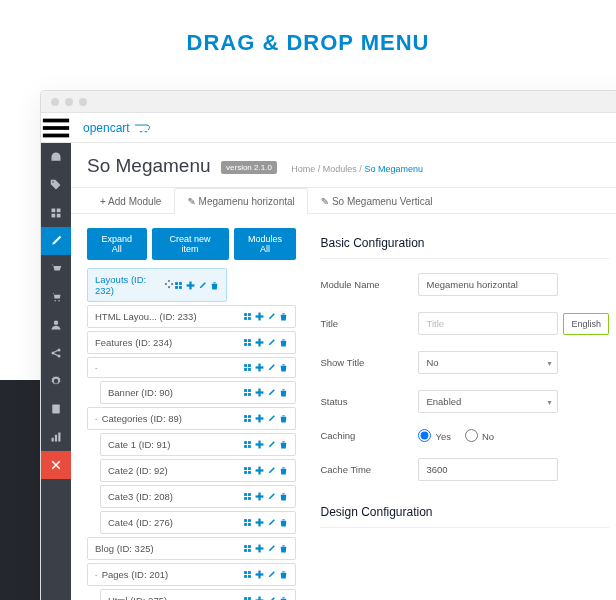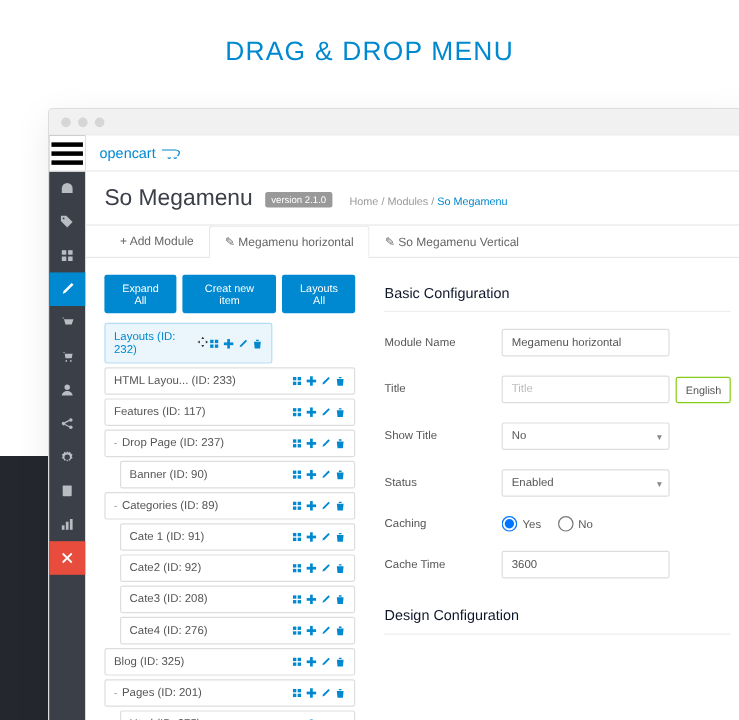--- a/index.html
+++ b/index.html
@@ -1,17 +1,17 @@
 <!DOCTYPE html>
 <html><head>
 <meta charset="utf-8">
 <style>
 *{box-sizing:border-box;margin:0;padding:0;font-family:-apple-system,BlinkMacSystemFont,"Segoe UI",Arial,sans-serif}
 body{background:#fff;width:616px;height:600px;overflow:hidden;position:relative}
-.page-heading{text-align:center;color:#0089d0;font-weight:400;font-size:22px;letter-spacing:1px;padding:30px 0 25px}
+.page-heading{text-align:center;color:#0089d0;font-weight:700;font-size:22px;letter-spacing:1px;padding:30px 0 25px}
 .bg-dark{position:absolute;left:0;top:380px;width:40px;height:220px;background:#24272d}
 .window{position:absolute;left:40px;top:90px;right:-10px;bottom:-60px;background:#fff;border:1px solid #dcdcdc;border-radius:4px 4px 0 0;box-shadow:0 8px 30px rgba(0,0,0,.08)}
 .titlebar{height:22px;background:#f1f1f1;border-bottom:1px solid #e2e2e2;border-radius:4px 4px 0 0;display:flex;align-items:center;padding:0 10px;gap:6px}
 .dot{width:8px;height:8px;border-radius:50%;background:#d6d6d6}
 .app{display:flex;height:calc(100% - 22px)}
 .rail{width:30px;background:#3a3f48;display:flex;flex-direction:column}
 .rail-top{height:30px;background:#fff;border-bottom:1px solid #e5e5e5;display:flex;align-items:center;justify-content:center;color:#444;font-size:13px}
 .rail-item{height:28px;display:flex;align-items:center;justify-content:center;color:#b8bcc3;font-size:11px}
 .rail-item svg{width:12px;height:12px;fill:#b8bcc3}
 .rail-item.active{background:#0089d0}
@@ -170,21 +170,21 @@
         <div class="tab">+ Add Module</div>
         <div class="tab active">✎ Megamenu horizontal</div>
         <div class="tab">✎ So Megamenu Vertical</div>
       </div>
 
       <div class="content">
         <div class="left">
           <div class="btn-row">
             <button class="btn">Expand All</button>
             <button class="btn">Creat new item</button>
-            <button class="btn">Layouts All</button>
+            <button class="btn">Modules All</button>
           </div>
           <div class="tree" id="tree">
               <div class="tree-item sel">
                 <span class="lbl">Layouts (ID: 232)</span>
                 <span class="drag"><svg viewBox="0 0 16 16" width="10" height="10">
                     <path d="M8 1l2 3H6l2-3zM8 15l-2-3h4l-2 3zM1 8l3-2v4L1 8zm14 0l-3 2V6l3 2z" fill="#333"></path>
                   </svg></span>
                 <span class="acts">
                   <svg viewBox="0 0 16 16">
                     <rect x="2" y="2" width="5" height="5"></rect>
@@ -219,21 +219,21 @@
                   </svg>
                   <svg viewBox="0 0 16 16">
                     <path d="M12 2l2 2-8 8-3 1 1-3 8-8z"></path>
                   </svg>
                   <svg viewBox="0 0 16 16">
                     <path d="M3 5h10l-1 10H4L3 5zm3-3h4v2H6V2z"></path>
                   </svg>
                 </span>
               </div>
               <div class="tree-item">
-                <span class="lbl">Features (ID: 117)</span>
+                <span class="lbl">Features (ID: 234)</span>
                 <span class="acts">
                   <svg viewBox="0 0 16 16">
                     <rect x="2" y="2" width="5" height="5"></rect>
                     <rect x="9" y="2" width="5" height="5"></rect>
                     <rect x="2" y="9" width="5" height="5"></rect>
                     <rect x="9" y="9" width="5" height="5"></rect>
                   </svg>
                   <svg viewBox="0 0 16 16">
                     <rect x="6" y="1" width="4" height="14"></rect>
                     <rect x="1" y="6" width="14" height="4"></rect>
@@ -241,21 +241,20 @@
                   <svg viewBox="0 0 16 16">
                     <path d="M12 2l2 2-8 8-3 1 1-3 8-8z"></path>
                   </svg>
                   <svg viewBox="0 0 16 16">
                     <path d="M3 5h10l-1 10H4L3 5zm3-3h4v2H6V2z"></path>
                   </svg>
                 </span>
               </div>
               <div class="tree-item">
                 <span class="toggle">-</span>
-                <span class="lbl">Drop Page (ID: 237)</span>
                 <span class="acts">
                   <svg viewBox="0 0 16 16">
                     <rect x="2" y="2" width="5" height="5"></rect>
                     <rect x="9" y="2" width="5" height="5"></rect>
                     <rect x="2" y="9" width="5" height="5"></rect>
                     <rect x="9" y="9" width="5" height="5"></rect>
                   </svg>
                   <svg viewBox="0 0 16 16">
                     <rect x="6" y="1" width="4" height="14"></rect>
                     <rect x="1" y="6" width="14" height="4"></rect>

